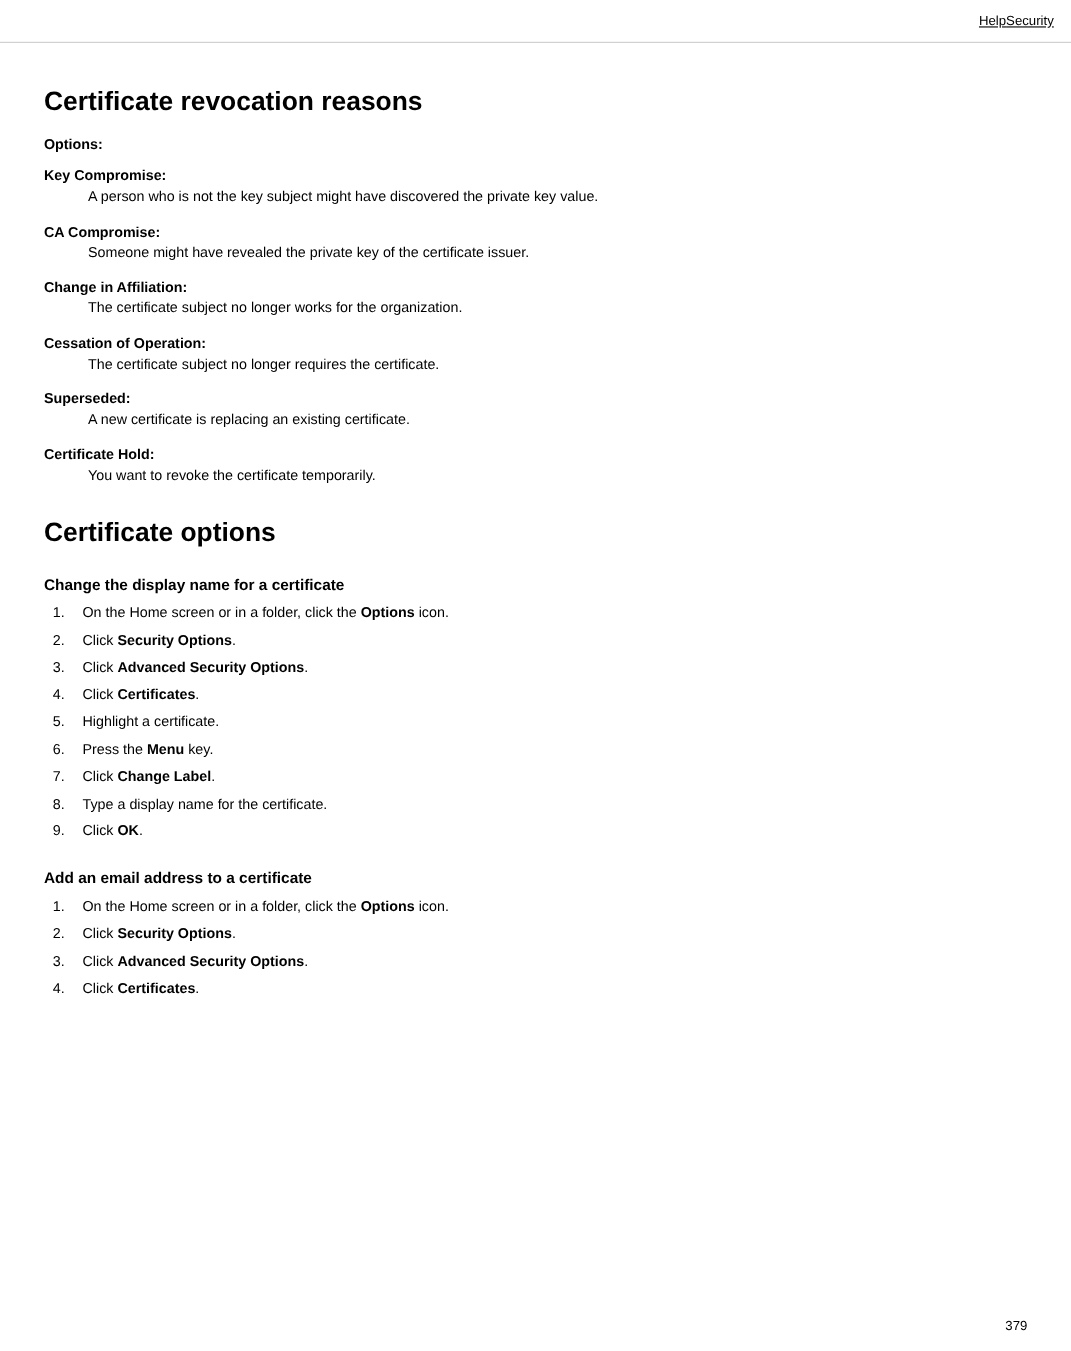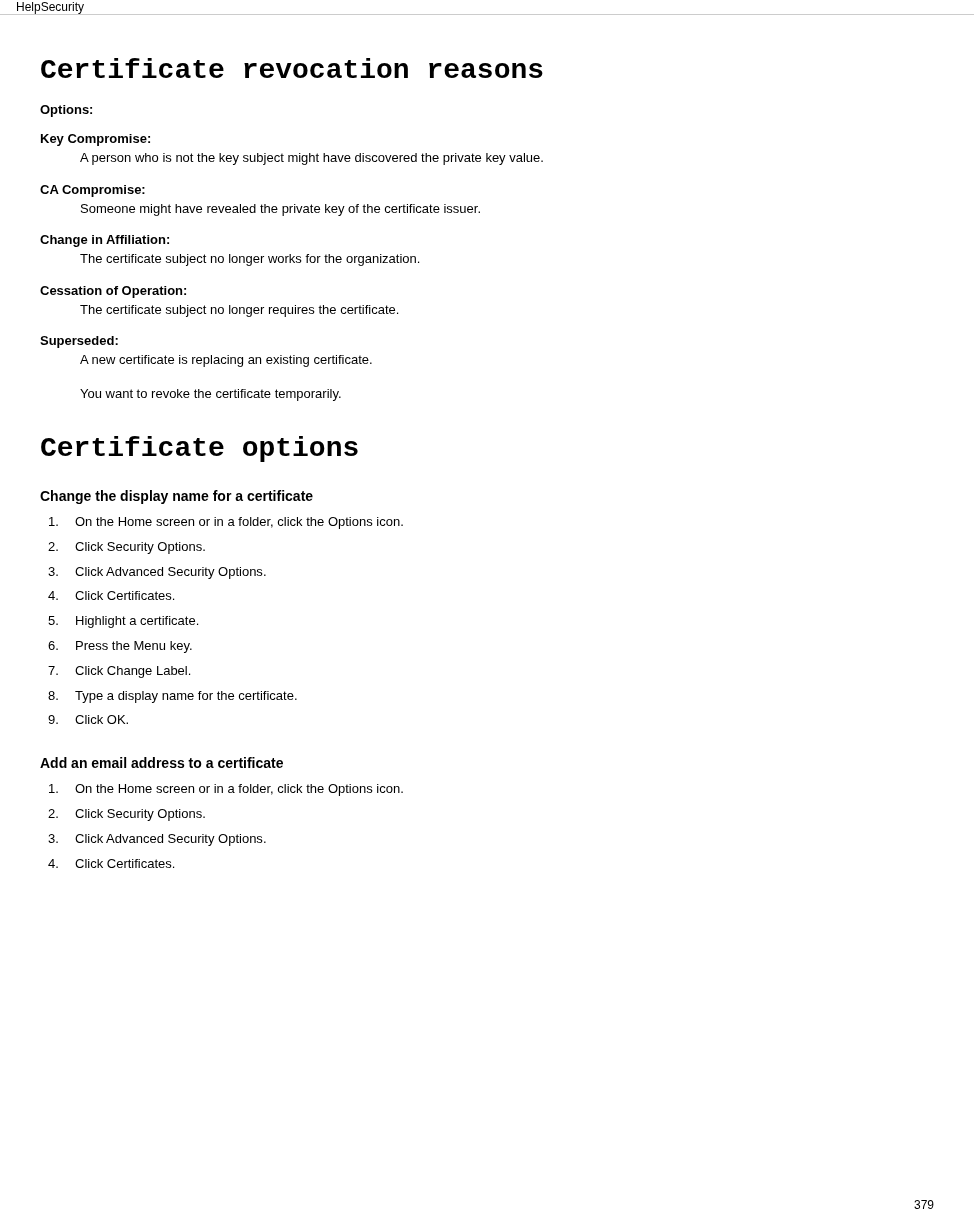--- a/index.html
+++ b/index.html
@@ -13,45 +13,45 @@
       font-size: 13px;
       color: #000;
       background: #fff;
       width: 974px;
       min-height: 1228px;
       position: relative;
     }
 
     .header {
       display: flex;
-      justify-content: flex-start;
+      justify-content: flex-end;
       align-items: center;
-      padding: 0 16px;
+      padding: 12px 16px;
       border-bottom: 1px solid #ccc;
       font-size: 12px;
+      text-decoration: underline;
     }
 
     .header-left {
       font-size: 12px;
     }
 
     .header-right {
       font-size: 12px;
     }
 
     .main-content {
       padding: 30px 40px 40px 40px;
     }
 
     .section-title-large {
-      font-size: 28px;
+      font-size: 24px;
       font-weight: bold;
       margin-bottom: 16px;
       margin-top: 10px;
-      font-family: Liberation Mono, monospace;
     }
 
     .term-block {
       margin-bottom: 14px;
     }
 
     .term-label {
       font-size: 13px;
       font-weight: bold;
       margin-bottom: 2px;
@@ -83,21 +83,21 @@
     .list-num {
       min-width: 35px;
       padding-left: 8px;
     }
 
     .list-text {
       flex: 1;
     }
 
     .bold {
-      font-weight: normal;
+      font-weight: bold;
     }
 
     .sub-subsection-title {
       font-size: 14px;
       font-weight: bold;
       margin-top: 24px;
       margin-bottom: 8px;
     }
 
     .footer-page {
@@ -143,20 +143,21 @@
       <div class="term-label">Cessation of Operation:</div>
       <div class="term-description">The certificate subject no longer requires the certificate.</div>
     </div>
 
     <div class="term-block">
       <div class="term-label">Superseded:</div>
       <div class="term-description">A new certificate is replacing an existing certificate.</div>
     </div>
 
     <div class="term-block">
+      <div class="term-label">Certificate Hold:</div>
       <div class="term-description">You want to revoke the certificate temporarily.</div>
     </div>
   </div>
 
   <div class="cert-options-section">
     <h1 class="section-title-large">Certificate options</h1>
 
     <div>
       <h2 class="sub-subsection-title">Change the display name for a certificate</h2>
       <ol class="ordered-list">

